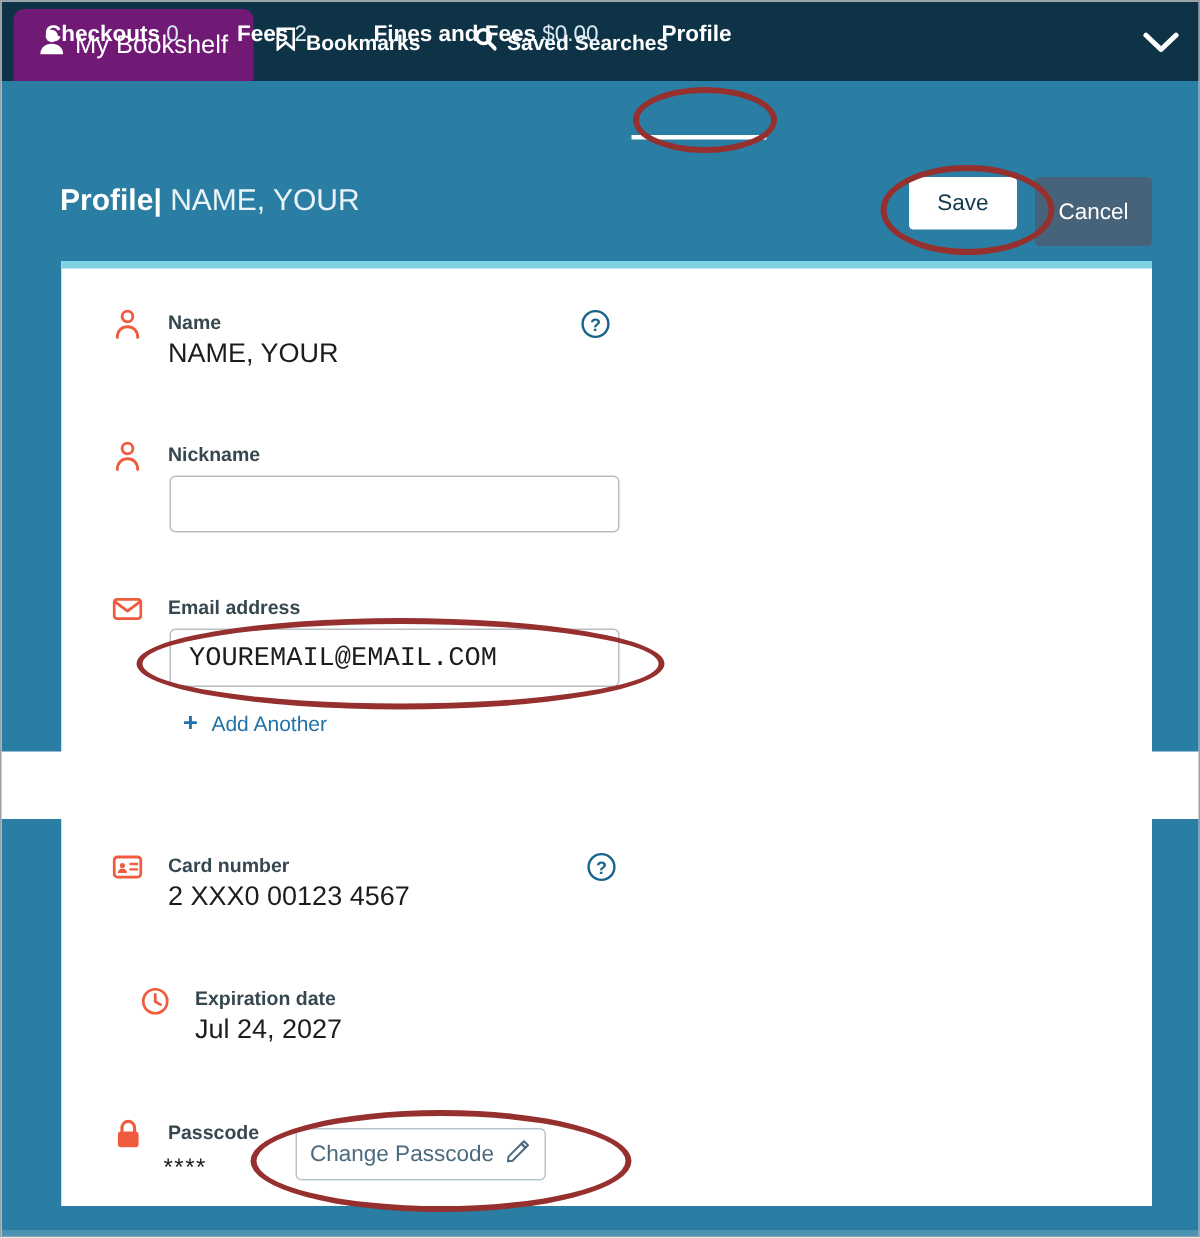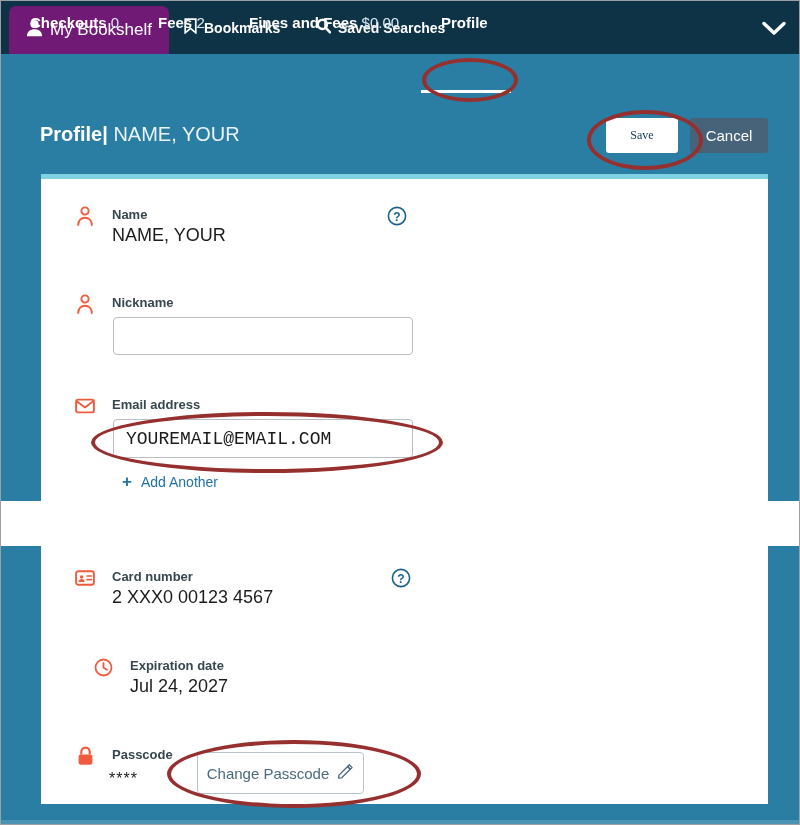--- a/index.html
+++ b/index.html
@@ -61,25 +61,25 @@
   .head-title{
     position:absolute;left:39px;top:122px;font-size:20px;color:#ffffff;white-space:nowrap;
   }
   .head-title b{font-weight:bold;}
   .head-title .sep{font-weight:bold;}
   .head-title .nm{font-weight:normal;color:#eaf3f8;}
 
   .btn-save{
     position:absolute;left:605px;top:117px;width:72px;height:35px;
     background:#ffffff;color:#12384e;border:none;border-radius:3px;
-    font-size:12px;font-family:Liberation Serif, serif;
+    font-size:15px;font-family:Liberation Sans, sans-serif;
     display:flex;align-items:center;justify-content:center;cursor:pointer;
   }
   .btn-cancel{
-    position:absolute;left:689px;top:117px;width:78px;height:35px;
+    position:absolute;left:689px;top:117px;width:78px;height:46px;
     background:#476379;color:#ffffff;border:none;border-radius:3px;
     font-size:15px;font-family:"Liberation Sans", sans-serif;
     display:flex;align-items:center;justify-content:center;cursor:pointer;
   }
 
   
   .page-bg-left{position:absolute;left:0;top:173px;width:40px;height:327px;background:#2a7da3;}
   .page-bg-right{position:absolute;left:767px;top:173px;width:33px;height:327px;background:#2a7da3;}
   .page-bg-left2{position:absolute;left:0;top:545px;width:40px;height:258px;background:#2a7da3;}
   .page-bg-right2{position:absolute;left:767px;top:545px;width:33px;height:258px;background:#2a7da3;}
@@ -111,21 +111,21 @@
     font-size:18px;color:#1c1c1c;
     padding:0 12px;
     font-family:Liberation Mono, monospace;
   }
   .addlink{
     position:absolute;font-size:14px;color:#2272a8;display:flex;align-items:center;gap:9px;cursor:pointer;
   }
   .addlink .plus{font-size:17px;font-weight:bold;}
 
   .btn-change{
-    position:absolute;left:196px;top:751px;width:167px;height:42px;
+    position:absolute;left:196px;top:751px;width:167px;height:35px;
     box-sizing:border-box;
     background:#ffffff;border:1px solid #b8c4cc;border-radius:4px;
     color:#4b6a7e;font-size:15px;
     font-family:"Liberation Sans", sans-serif;
     display:flex;align-items:center;justify-content:center;gap:8px;cursor:pointer;
   }
 
   .stars{position:absolute;left:108px;top:769px;font-size:16px;letter-spacing:1px;color:#1c1c1c;font-family:"Liberation Sans", sans-serif;}
 
   

